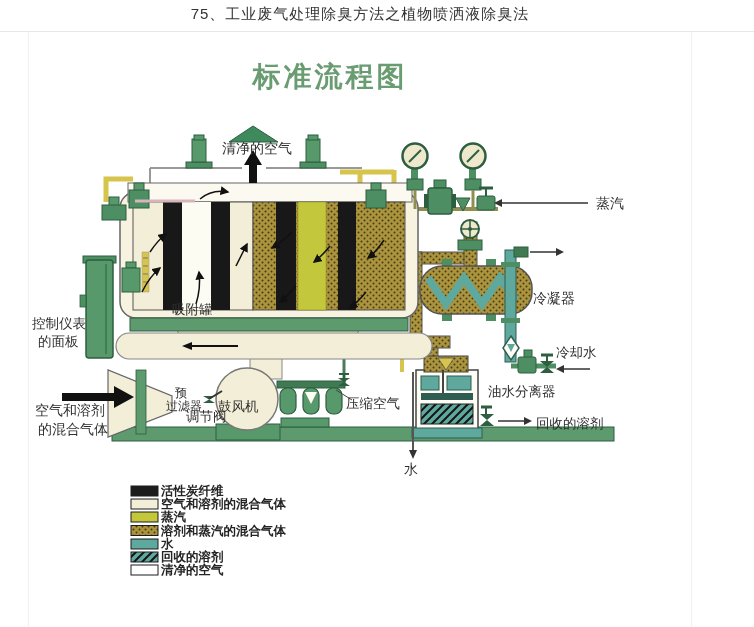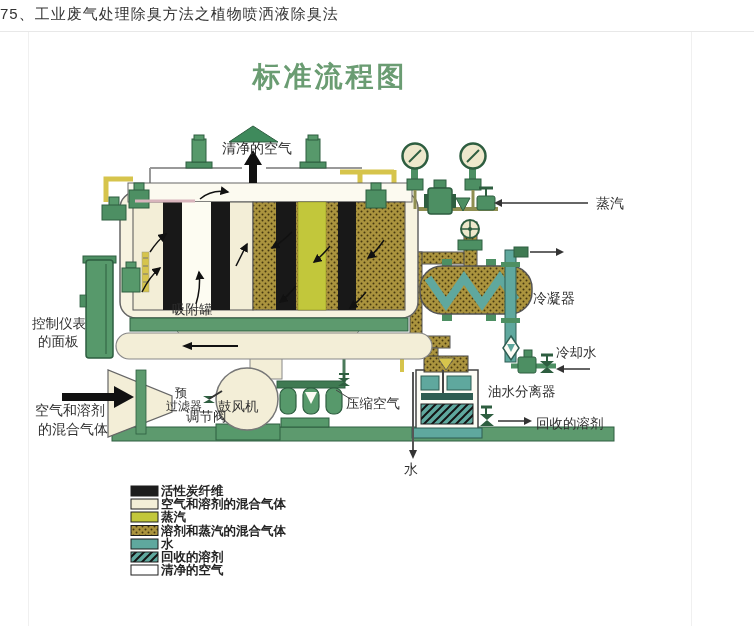--- a/index.html
+++ b/index.html
@@ -1,18 +1,18 @@
 <!DOCTYPE html>
 <html><head>
 <meta charset="utf-8">
 <style>
   html,body{margin:0;padding:0;background:#ffffff;}
   .page{position:relative;width:754px;height:627px;background:#fff;overflow:hidden;
         font-family:"Liberation Sans","DejaVu Sans",sans-serif;}
-  .page-title{position:absolute;top:5px;left:0;width:720px;
+  .page-title{position:absolute;top:5px;left:0;width:720px;text-align:center;
         font-size:15px;color:#333;letter-spacing:1px;}
   .top-divider{position:absolute;top:31px;left:0;width:754px;height:1px;background:#e8e8e8;}
   .card{position:absolute;top:32px;left:28px;width:662px;height:594px;background:#fff;
         border-left:1px solid #f0f0f0;border-right:1px solid #f0f0f0;}
   svg.diagram{position:absolute;top:0;left:0;}
   svg text{font-family:"Liberation Sans","DejaVu Sans",sans-serif;fill:#2f2f2f;}
   text.flow-title{font-family:"DejaVu Serif","Liberation Serif",serif;font-weight:bold;
         fill:#6a9c72;letter-spacing:3px;}
   text.lbl{font-size:13.5px;}
   text.lbl-sm{font-size:12px;}

